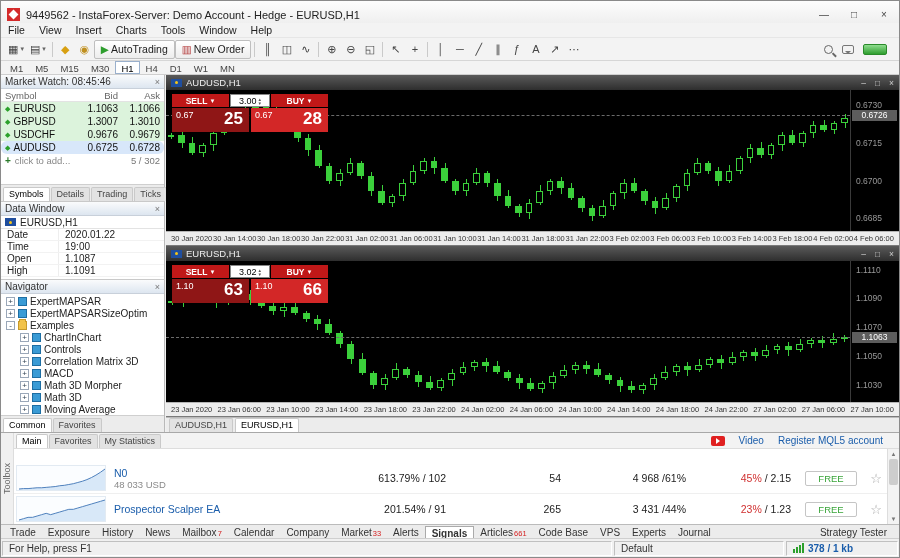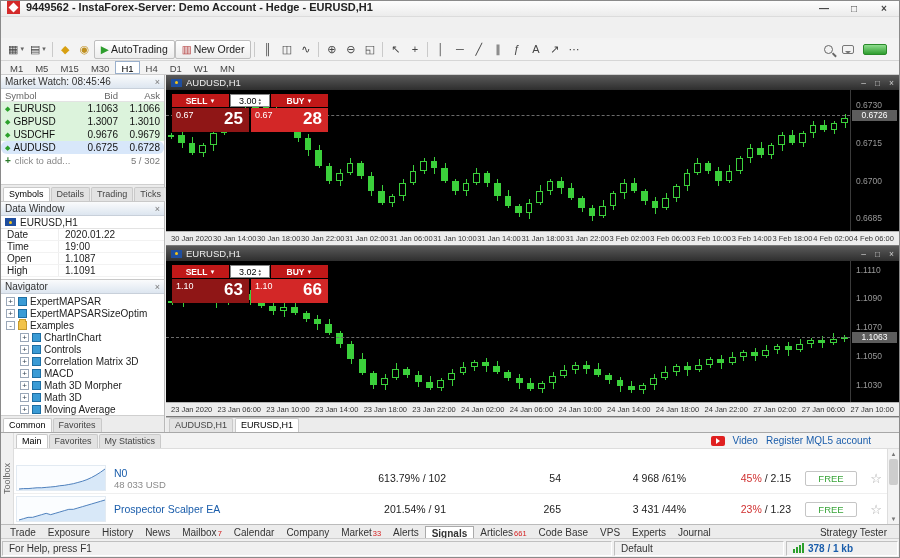--- a/index.html
+++ b/index.html
@@ -1,21 +1,21 @@
 <!DOCTYPE html>
 <html><head>
 <meta charset="utf-8">
 <style>
   * { box-sizing: border-box; margin:0; padding:0; }
   html,body { width:900px; height:558px; overflow:hidden; background:#fff; }
   body { font-family:"Liberation Sans", sans-serif; }
   .app { position:relative; width:900px; height:558px; background:#f0f0f0; border:1px solid #8a8a8a; font-size:11px; color:#222; }
 
   
-  .titlebar { position:absolute; top:0; left:0; right:0; height:16px; background:linear-gradient(#fdfdfd,#ececec); border-bottom:1px solid #dcdcdc; display:flex; align-items:flex-start;font-weight:bold; }
+  .titlebar { position:absolute; top:0; left:0; right:0; height:28px; background:linear-gradient(#fdfdfd,#ececec); border-bottom:1px solid #dcdcdc; display:flex; align-items:center; }
   .appicon { width:13px; height:13px; margin:0 6px; background:#d42a2a; position:relative; }
   .appicon::after { content:""; position:absolute; left:3px; top:3px; width:7px; height:7px; background:#fff; transform:rotate(45deg); }
   .apptitle { font-size:11px; color:#222; }
   .wctrls { margin-left:auto; display:flex; height:100%; }
   .wctrl { width:30px; display:flex; align-items:center; justify-content:center; color:#444; font-size:10px; }
 
   
   .menubar { position:absolute; top:22px; left:0; right:0; height:15px; background:#f3f3f3; display:flex; align-items:center; border-bottom:1px solid #e6e6e6; }
   .mitem { padding:0 7px; font-size:10.5px; color:#222; }
 
@@ -103,21 +103,21 @@
   .octprice .base { position:absolute; left:4px; top:2px; font-size:9px; }
   .octprice .pips { position:absolute; right:6px; top:1px; font-size:17px; font-weight:bold; }
 
   #chart-tabs { position:absolute; left:165px; right:0; top:416px; height:15px; background:#ececec; border-top:1px solid #bbb; display:flex; align-items:flex-end; padding-left:3px; gap:2px; }
 
   
   #toolbox { position:absolute; left:0; right:0; top:431px; height:92px; background:#fff; border-top:1px solid #a8a8a8; }
   .tbside { position:absolute; left:0; top:0; bottom:0; width:13px; background:#f0f0f0; border-right:1px solid #ddd; display:flex; align-items:center; justify-content:center; }
   .tbside span { writing-mode:vertical-rl; transform:rotate(180deg); font-size:9px; color:#666; }
   .tbtabs { position:absolute; left:13px; right:0; top:0; height:16px; background:#f3f3f3; border-bottom:1px solid #ddd; display:flex; align-items:flex-end; padding-left:2px; gap:1px; }
-  .tblinks { margin-left:auto; display:flex; align-items:center; gap:8px; padding:0 28px 2px 0; }
+  .tblinks { margin-left:auto; display:flex; align-items:center; gap:14px; padding:0 16px 2px 0; }
   .link { color:#1a5dab; font-size:10px; }
   .ytic { width:14px; height:10px; background:#e02020; border-radius:2px; position:relative; display:inline-block; vertical-align:middle; }
   .ytic::after { content:""; position:absolute; left:5px; top:2.5px; border:3px solid transparent; border-left:4px solid #fff; }
   .siggrid { display:grid; grid-template-columns:290px 150px 115px 125px 105px 64px 26px; align-items:center; }
   .sighead { position:absolute; left:13px; right:12px; top:16px; height:14px; font-size:9.5px; color:#666; border-bottom:1px solid #e8e8e8; }
   .sighead .c0 { padding-left:96px; } .sighead .cr { text-align:right; padding-right:8px; }
   .sigrow { position:absolute; left:13px; right:12px; height:31px; border-bottom:1px solid #efefef; }
   .sigrow .c0 { display:flex; align-items:center; gap:8px; padding-left:2px; }
   .signame { color:#1a5dab; font-size:10.5px; }
   .sigequity { color:#8a8a8a; font-size:9.5px; }
@@ -152,20 +152,29 @@
   <div class="titlebar">
     <span class="appicon"></span>
     <span class="apptitle">9449562 - InstaForex-Server: Demo Account - Hedge - EURUSD,H1</span>
     <span class="wctrls">
       <span class="wctrl">—</span>
       <span class="wctrl">□</span>
       <span class="wctrl">×</span>
     </span>
   </div>
 
+  <div class="menubar" id="menubar">
+      <span class="mitem">File</span>
+      <span class="mitem">View</span>
+      <span class="mitem">Insert</span>
+      <span class="mitem">Charts</span>
+      <span class="mitem">Tools</span>
+      <span class="mitem">Window</span>
+      <span class="mitem">Help</span>
+    </div>
   <div class="toolbar" id="toolbar">
       <span class="tbtn">
         <span>▦</span>
         <span class="caret">▾</span>
       </span>
       <span class="tbtn">
         <span>▤</span>
         <span class="caret">▾</span>
       </span>
       <span class="tsep"></span>

